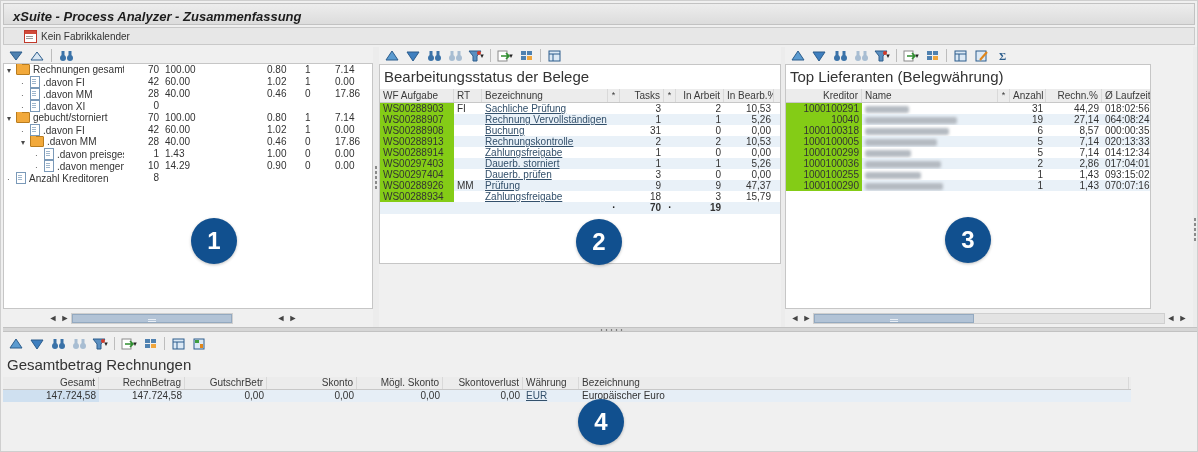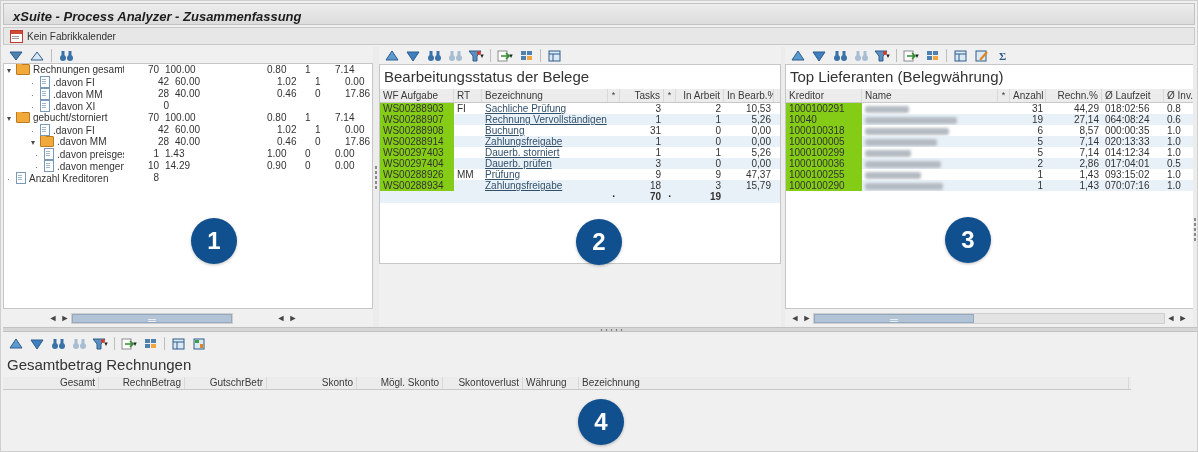--- a/index.html
+++ b/index.html
@@ -6,21 +6,21 @@
   .screen{position:relative;width:1198px;height:452px;background:#f0f0f0;overflow:hidden;
           font-family:"Liberation Sans",sans-serif;font-size:10px;color:#333;
           border:1px solid #cfcfcf;box-sizing:border-box;}
   
   .titlebar{position:absolute;left:2px;top:2px;right:2px;height:22px;
             background:linear-gradient(#ededed,#dcdcdc);border:1px solid #c2c2c2;
             box-sizing:border-box;display:flex;align-items:flex-end;padding-left:9px;}
   .titlebar .t{font-size:13px;font-weight:bold;font-style:italic;color:#1d1d1d;}
   .infobar{position:absolute;left:2px;top:26px;right:2px;height:18px;background:#e7e7e7;
            border:1px solid #c9c9c9;box-sizing:border-box;display:flex;align-items:center;
-           padding-left:6px;gap:4px;}
+           padding-left:20px;gap:4px;}
   .calicon{width:11px;height:11px;background:#fff;border:1px solid #c0392b;position:relative;display:inline-block;}
   .calicon::before{content:"";position:absolute;left:0;top:0;right:0;height:3px;background:#d04a3a;}
   .calicon::after{content:"";position:absolute;left:1px;top:5px;width:7px;height:1px;background:#999;box-shadow:0 2px 0 #999;}
   
   .tbar{position:absolute;height:17px;display:flex;align-items:center;gap:3px;}
   .tb{width:18px;height:15px;display:inline-flex;align-items:center;justify-content:center;}
   .tsep{width:1px;height:13px;background:#bdbdbd;margin:0 2px;}
   .caret{font-size:7px;color:#222;margin-left:-2px;}
   
   .gridbox{position:absolute;background:#fff;border:1px solid #c6c6c6;box-sizing:border-box;overflow:hidden;}
@@ -34,34 +34,34 @@
   .starh{color:#8a2222;font-size:9px;text-align:center;padding:0 1px;}
   .cell-link{text-decoration:underline;color:#33506b;cursor:pointer;}
   .key{background:#84cc16;}
   .total{background:#ffff00;font-weight:bold;}
   .total .cell{height:12px;line-height:12px;}
   .dot{text-align:center;font-weight:bold;color:#222;}
   
   .g1 .cell{height:12px;line-height:12px;}
   .c1-type{width:120px;}.c1-anz{width:38px;}.c1-rechn{width:46px;}.c1-lauf{width:56px;}
   .c1-inv{width:38px;}.c1-wet{width:30px;}.c1-dir{width:40px;}
-  .g1row[data-level="1"] .c1-type{padding-left:17px;margin-left:10px;}
+  .g1row[data-level="1"] .c1-type{padding-left:17px;}
   .g1row[data-level="2"] .c1-type{padding-left:31px;}
   .tcaret{display:inline-block;width:9px;color:#4a4a4a;font-size:8px;}
   .nodeicon{display:inline-block;vertical-align:middle;margin:0 3px 2px 0;}
   .nodeicon[data-icon="folder"]{width:12px;height:9px;background:#f2a93b;border:1px solid #b97c1e;border-radius:1px;position:relative;}
   .nodeicon[data-icon="folder"]::before{content:"";position:absolute;left:-1px;top:-3px;width:5px;height:2px;background:#f2a93b;border:1px solid #b97c1e;border-bottom:none;}
   .nodeicon[data-icon="doc"]{width:8px;height:10px;background:#fff;border:1px solid #7a99b8;position:relative;}
   .nodeicon[data-icon="doc"]::before{content:"";position:absolute;left:1px;top:2px;width:4px;height:1px;background:#9fb6cc;box-shadow:0 2px 0 #9fb6cc,0 4px 0 #9fb6cc;}
   
   .c2-wf{width:74px;}.c2-rt{width:28px;}.c2-name{width:126px;}.c2-star{width:12px;}
   .c2-tasks{width:44px;}.c2-star2{width:12px;}.c2-arbeit{width:48px;}.c2-pct{width:50px;}
   .g2 .drow:nth-child(even){background:#e9f1f8;}
   
-  .c3-kred{width:76px;}.c3-name{width:136px;}.c3-star{width:12px;}.c3-anz{width:36px;}
+  .c3-kred{width:76px;text-align:right;}.c3-name{width:136px;}.c3-star{width:12px;}.c3-anz{width:36px;}
   .c3-pct{width:56px;}.c3-lauf{width:62px;}.c3-inv{width:30px;}
   .g3 .drow:nth-child(even){background:#e9f1f8;}
   .blurname{display:inline-block;height:7px;background:#b4bac1;border-radius:2px;filter:blur(1.5px);vertical-align:middle;}
   
   .g4 .cell{height:12px;line-height:12px;}
   .c4-ges{width:96px;}.c4-rech{width:86px;}.c4-gut{width:82px;}.c4-sko{width:90px;}
   .c4-moe{width:86px;}.c4-ver{width:80px;}.c4-wae{width:56px;}.c4-bez{width:550px;}
   .g4row{background:#e6eef6;}
   .g4row .c4-ges{background:#cfe0f0;}
   
@@ -248,20 +248,23 @@
   </div>
 
   <div class="drow">
     <span class="cell c2-wf key">WS00288907</span><span class="cell c2-rt"></span><span class="cell c2-name"><span class="cell-link">Rechnung Vervollständigen</span></span><span class="cell c2-star"></span><span class="cell c2-tasks num">1</span><span class="cell c2-star2"></span><span class="cell c2-arbeit num">1</span><span class="cell c2-pct num">5,26</span>
   </div>
 
   <div class="drow">
     <span class="cell c2-wf key">WS00288908</span><span class="cell c2-rt"></span><span class="cell c2-name"><span class="cell-link">Buchung</span></span><span class="cell c2-star"></span><span class="cell c2-tasks num">31</span><span class="cell c2-star2"></span><span class="cell c2-arbeit num">0</span><span class="cell c2-pct num">0,00</span>
   </div>
 
+  <div class="drow">
+    <span class="cell c2-wf key">WS00288913</span><span class="cell c2-rt"></span><span class="cell c2-name"><span class="cell-link">Rechnungskontrolle</span></span><span class="cell c2-star"></span><span class="cell c2-tasks num">2</span><span class="cell c2-star2"></span><span class="cell c2-arbeit num">2</span><span class="cell c2-pct num">10,53</span>
+  </div>
 
   <div class="drow">
     <span class="cell c2-wf key">WS00288914</span><span class="cell c2-rt"></span><span class="cell c2-name"><span class="cell-link">Zahlungsfreigabe</span></span><span class="cell c2-star"></span><span class="cell c2-tasks num">1</span><span class="cell c2-star2"></span><span class="cell c2-arbeit num">0</span><span class="cell c2-pct num">0,00</span>
   </div>
 
   <div class="drow">
     <span class="cell c2-wf key">WS00297403</span><span class="cell c2-rt"></span><span class="cell c2-name"><span class="cell-link">Dauerb. storniert</span></span><span class="cell c2-star"></span><span class="cell c2-tasks num">1</span><span class="cell c2-star2"></span><span class="cell c2-arbeit num">1</span><span class="cell c2-pct num">5,26</span>
   </div>
 
   <div class="drow">
@@ -347,21 +350,21 @@
           <path d="M5 10 L12 2" stroke="#e0861a" stroke-width="2"></path>
         </svg>
       </span>
     <span class="tb">
         <svg width="12" height="12">
           <text x="2" y="10" font-size="11" font-weight="bold" fill="#2c5d8c" font-family="Liberation Serif,serif">Σ</text>
         </svg>
       </span>
   </div>
 
-  <div class="gridbox g3" style="left:784px;top:63px;width:412px;height:245px;">
+  <div class="gridbox g3" style="left:784px;top:63px;width:366px;height:245px;">
     <div class="ptitle">Top Lieferanten (Belegwährung)</div>
     <div class="hrow">
       <span class="cell c3-kred">Kreditor</span><span class="cell c3-name">Name</span><span class="cell c3-star starh">*</span><span class="cell c3-anz num">Anzahl</span><span class="cell c3-pct num">Rechn.%</span><span class="cell c3-lauf">Ø Laufzeit</span><span class="cell c3-inv">Ø Inv.</span>
     </div>
     <div>
   <div class="drow">
     <span class="cell c3-kred key">1000100291</span><span class="cell c3-name"><span class="blurname" style="width:44px"></span></span><span class="cell c3-star"></span><span class="cell c3-anz num">31</span><span class="cell c3-pct num">44,29</span><span class="cell c3-lauf">018:02:56</span><span class="cell c3-inv">0.8</span>
   </div>
 
   <div class="drow">
@@ -476,20 +479,23 @@
           <rect x="7" y="6" width="3" height="4" fill="#e0861a"></rect>
         </svg>
       </span>
   </div>
 
   <div style="position:absolute;left:2px;top:352px;width:1194px;">
     <div class="ptitle">Gesamtbetrag Rechnungen</div>
     <div class="hrow g4" style="width:1128px;">
       <span class="cell c4-ges num">Gesamt</span><span class="cell c4-rech num">RechnBetrag</span><span class="cell c4-gut num">GutschrBetr</span><span class="cell c4-sko num">Skonto</span><span class="cell c4-moe num">Mögl. Skonto</span><span class="cell c4-ver num">Skontoverlust</span><span class="cell c4-wae">Währung</span><span class="cell c4-bez">Bezeichnung</span>
     </div>
+    <div class="drow g4 g4row" style="width:1128px;">
+      <span class="cell c4-ges num">147.724,58</span><span class="cell c4-rech num">147.724,58</span><span class="cell c4-gut num">0,00</span><span class="cell c4-sko num">0,00</span><span class="cell c4-moe num">0,00</span><span class="cell c4-ver num">0,00</span><span class="cell c4-wae"><span class="cell-link">EUR</span></span><span class="cell c4-bez">Europäischer Euro</span>
+    </div>
   </div>
 
   <div class="badge" style="left:190px;top:217px;">1</div>
   <div class="badge" style="left:575px;top:218px;">2</div>
   <div class="badge" style="left:944px;top:216px;">3</div>
   <div class="badge" style="left:577px;top:398px;">4</div>
 
 </div>
 
 </body></html>

